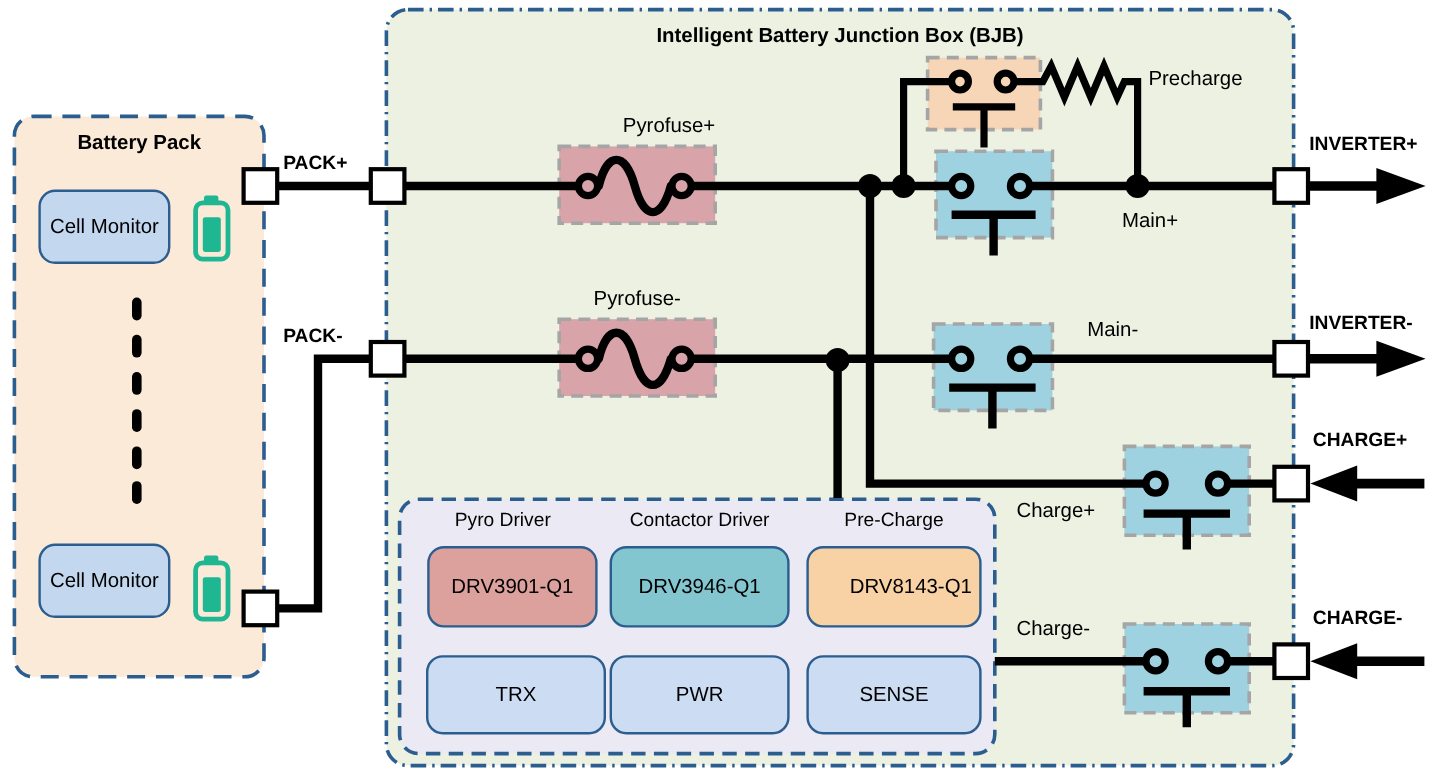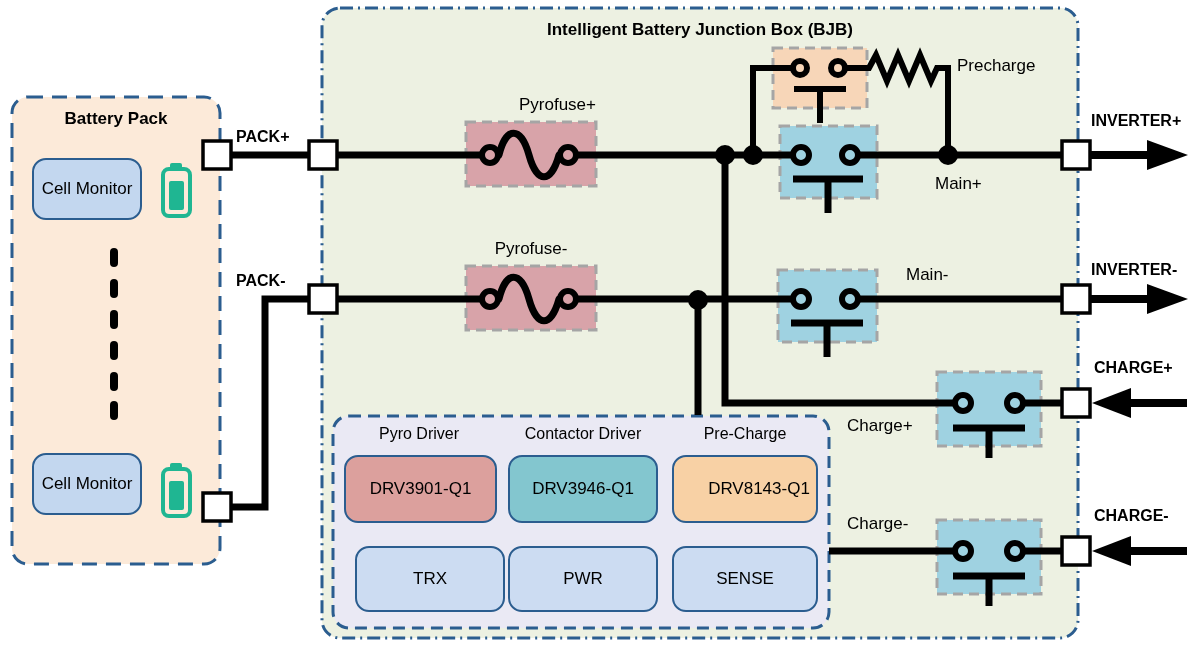--- a/index.html
+++ b/index.html
@@ -156,21 +156,21 @@
   <div class="lbl" style="left:957px;top:57px;">Precharge</div>
   <div class="lbl" style="left:900px;top:175px;margin-left:35px;">Main+</div>
   <div class="lbl" style="left:906px;top:266px;">Main-</div>
   <div class="lbl" style="left:847px;top:417px;">Charge+</div>
   <div class="lbl" style="left:847px;top:515px;">Charge-</div>
 
   <div class="lbl ctr" style="left:344px;top:425px;width:150px;font-size:16px;">Pyro Driver</div>
   <div class="lbl ctr" style="left:508px;top:425px;width:150px;font-size:16px;">Contactor Driver</div>
   <div class="lbl ctr" style="left:672px;top:425px;width:146px;font-size:16px;">Pre-Charge</div>
 
-  <div class="node" style="left:344px;top:455px;width:153px;height:68px;background:#dca09d;">
+  <div class="node" style="left:356px;top:455px;width:142px;height:68px;background:#dca09d;">
     <span>DRV3901-Q1</span>
   </div>
   <div class="node" style="left:508px;top:455px;width:150px;height:68px;background:#83c6cf;">
     <span>DRV3946-Q1</span>
   </div>
   <div class="node" style="left:672px;top:455px;width:146px;height:68px;background:#f8d1a5;padding-left:28px;">
     <span>DRV8143-Q1</span>
   </div>
 
   <div class="node" style="left:355px;top:546px;width:150px;height:66px;background:#ccdcf2;">

